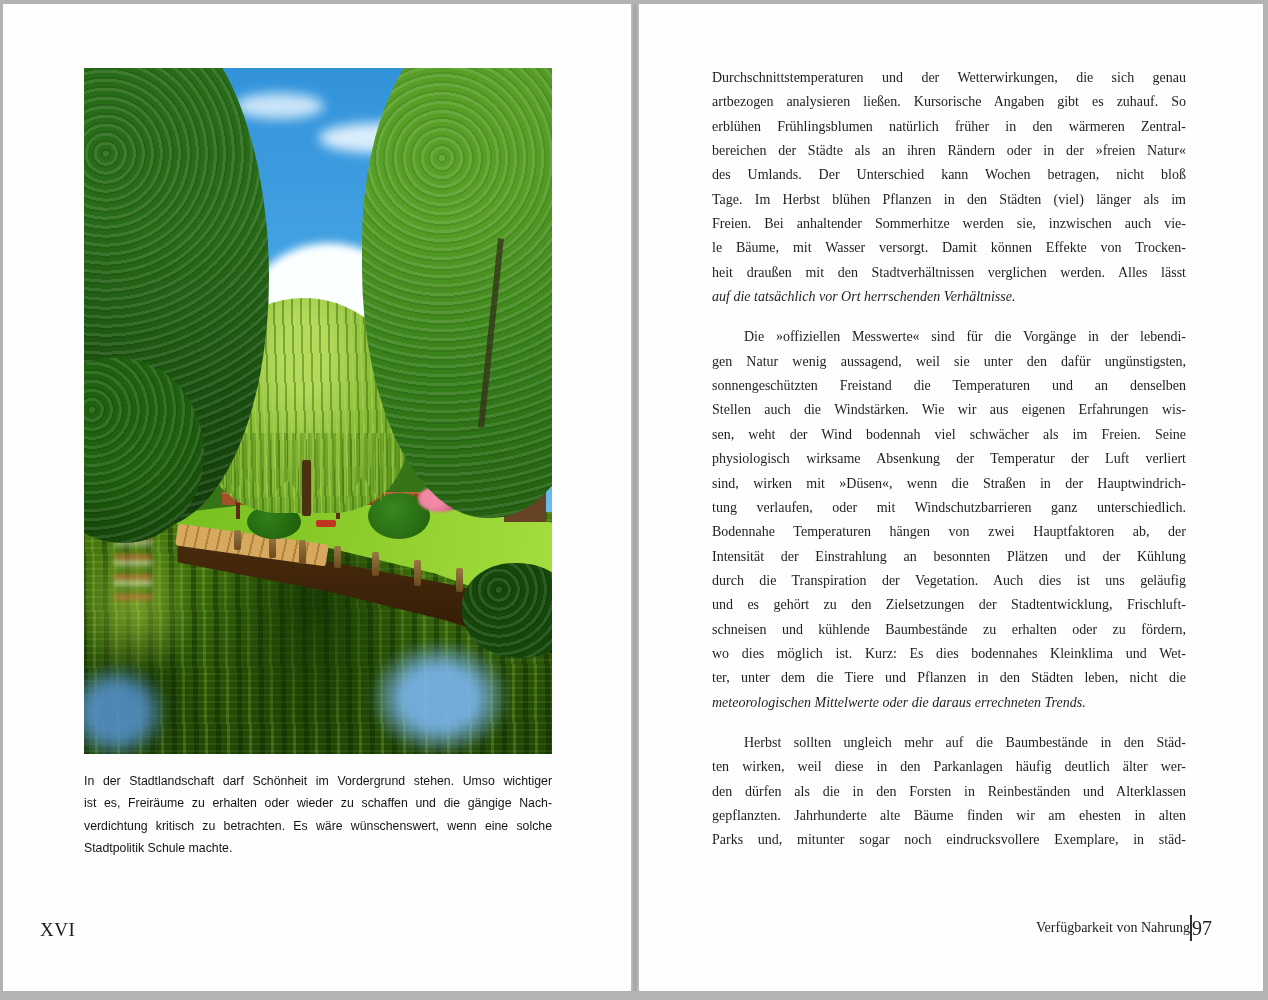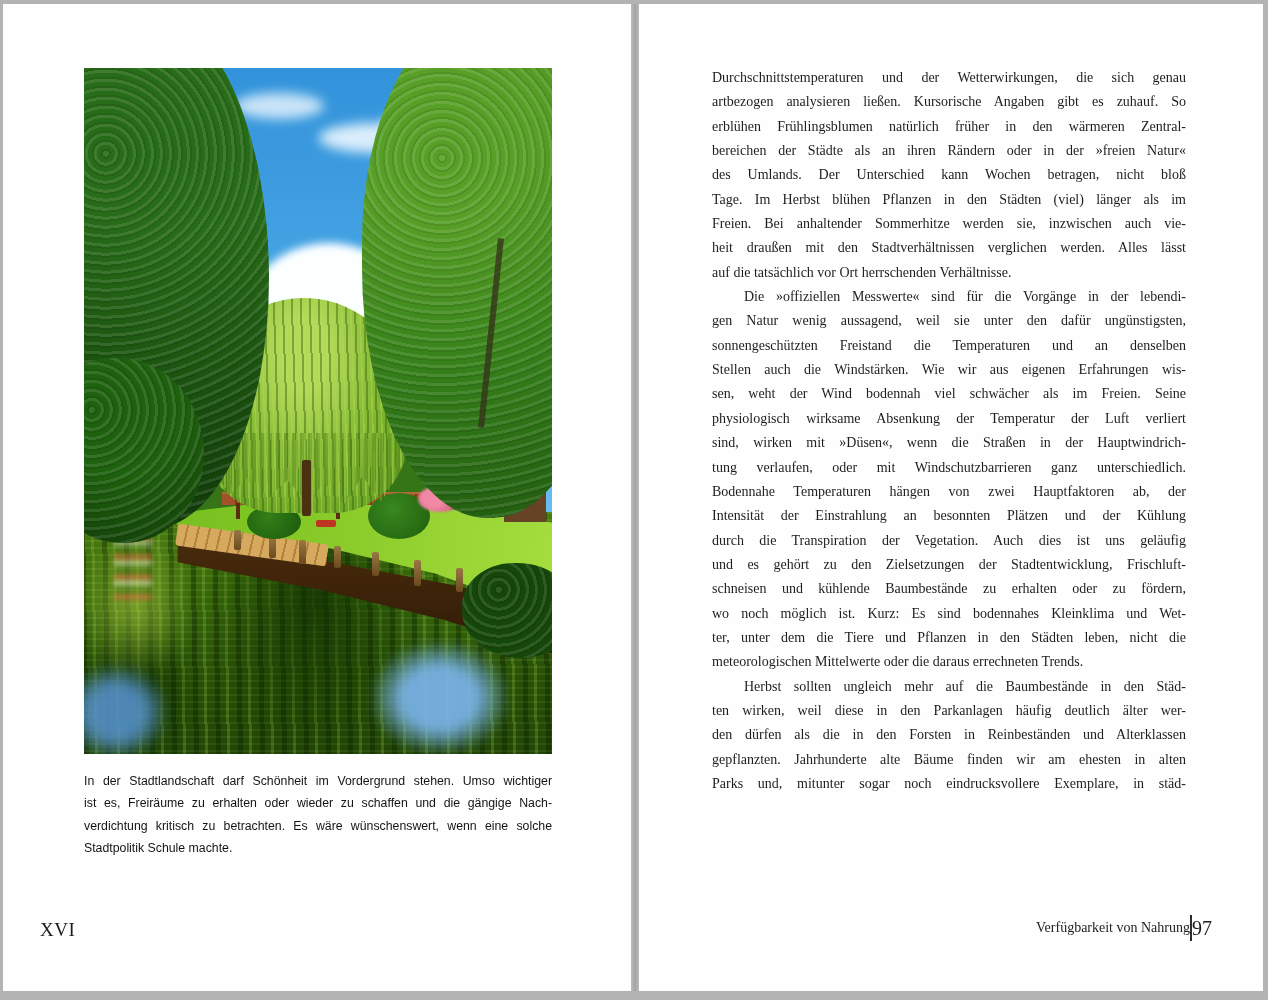--- a/index.html
+++ b/index.html
@@ -11,22 +11,22 @@
   .edge-left{left:0;top:0;width:3px;height:1000px;}
   .edge-right{left:1263px;top:0;width:5px;height:1000px;}
   .edge-bottom{left:0;top:991px;width:1268px;height:9px;}
   .gutter{position:absolute;left:631px;top:0;width:8px;height:1000px;
           background:linear-gradient(90deg,#bdbdbd,#a3a3a3 50%,#bdbdbd);}
 
   
   .body-text{position:absolute;left:712px;top:66px;width:474px;}
   .line{font:14px/24.35px "Liberation Serif",serif;color:#1d1d1d;
         text-align:justify;text-align-last:justify;white-space:normal;}
-  .line.endline{text-align-last:left;}
-  .line.indent{padding-left:32px;}
+  .line.endline{text-align-last:left;font-style:italic;}
+  .line.indent{padding-left:32px;margin-top:16px;}
   .footer-right{position:absolute;top:915px;right:56px;display:flex;align-items:center;}
   .running-head{font:14px "Liberation Serif",serif;color:#222;}
   .footer-bar{width:2px;height:26px;background:#2e2e2e;}
   .footer-pn{font:20px "Liberation Serif",serif;color:#1c1c1c;}
 
   
   .folio-left{position:absolute;left:40px;top:919px;font:19px "Liberation Serif",serif;
               color:#1c1c1c;letter-spacing:.5px;}
   .caption{position:absolute;left:84px;top:770px;width:468px;}
   .cap-line{font:12.3px/22.3px "Liberation Sans",sans-serif;color:#141414;
@@ -185,36 +185,37 @@
 
   <div>
     <div class="body-text" id="bodytext">
         <div class="line">Durchschnittstemperaturen und der Wetterwirkungen, die sich genau</div>
         <div class="line">artbezogen analysieren ließen. Kursorische Angaben gibt es zuhauf. So</div>
         <div class="line">erblühen Frühlingsblumen natürlich früher in den wärmeren Zentral-</div>
         <div class="line">bereichen der Städte als an ihren Rändern oder in der »freien Natur«</div>
         <div class="line">des Umlands. Der Unterschied kann Wochen betragen, nicht bloß</div>
         <div class="line">Tage. Im Herbst blühen Pflanzen in den Städten (viel) länger als im</div>
         <div class="line">Freien. Bei anhaltender Sommerhitze werden sie, inzwischen auch vie-</div>
+        <div class="line">le Bäume, mit Wasser versorgt. Damit können Effekte von Trocken-</div>
         <div class="line">heit draußen mit den Stadtverhältnissen verglichen werden. Alles lässt</div>
         <div class="line endline">auf die tatsächlich vor Ort herrschenden Verhältnisse.</div>
         <div class="line indent">Die »offiziellen Messwerte« sind für die Vorgänge in der lebendi-</div>
         <div class="line">gen Natur wenig aussagend, weil sie unter den dafür ungünstigsten,</div>
         <div class="line">sonnengeschützten Freistand die Temperaturen und an denselben</div>
         <div class="line">Stellen auch die Windstärken. Wie wir aus eigenen Erfahrungen wis-</div>
         <div class="line">sen, weht der Wind bodennah viel schwächer als im Freien. Seine</div>
         <div class="line">physiologisch wirksame Absenkung der Temperatur der Luft verliert</div>
         <div class="line">sind, wirken mit »Düsen«, wenn die Straßen in der Hauptwindrich-</div>
         <div class="line">tung verlaufen, oder mit Windschutzbarrieren ganz unterschiedlich.</div>
         <div class="line">Bodennahe Temperaturen hängen von zwei Hauptfaktoren ab, der</div>
         <div class="line">Intensität der Einstrahlung an besonnten Plätzen und der Kühlung</div>
         <div class="line">durch die Transpiration der Vegetation. Auch dies ist uns geläufig</div>
         <div class="line">und es gehört zu den Zielsetzungen der Stadtentwicklung, Frischluft-</div>
         <div class="line">schneisen und kühlende Baumbestände zu erhalten oder zu fördern,</div>
-        <div class="line">wo noch möglich ist. Kurz: Es sind bodennahes Kleinklima und Wet-</div>
+        <div class="line">wo dies möglich ist. Kurz: Es dies bodennahes Kleinklima und Wet-</div>
         <div class="line">ter, unter dem die Tiere und Pflanzen in den Städten leben, nicht die</div>
         <div class="line endline">meteorologischen Mittelwerte oder die daraus errechneten Trends.</div>
         <div class="line indent">Herbst sollten ungleich mehr auf die Baumbestände in den Städ-</div>
         <div class="line">ten wirken, weil diese in den Parkanlagen häufig deutlich älter wer-</div>
         <div class="line">den dürfen als die in den Forsten in Reinbeständen und Alterklassen</div>
         <div class="line">gepflanzten. Jahrhunderte alte Bäume finden wir am ehesten in alten</div>
         <div class="line">Parks und, mitunter sogar noch eindrucksvollere Exemplare, in städ-</div>
       </div>
     <div class="footer-right">
       <span class="running-head">Verfügbarkeit von Nahrung</span>

